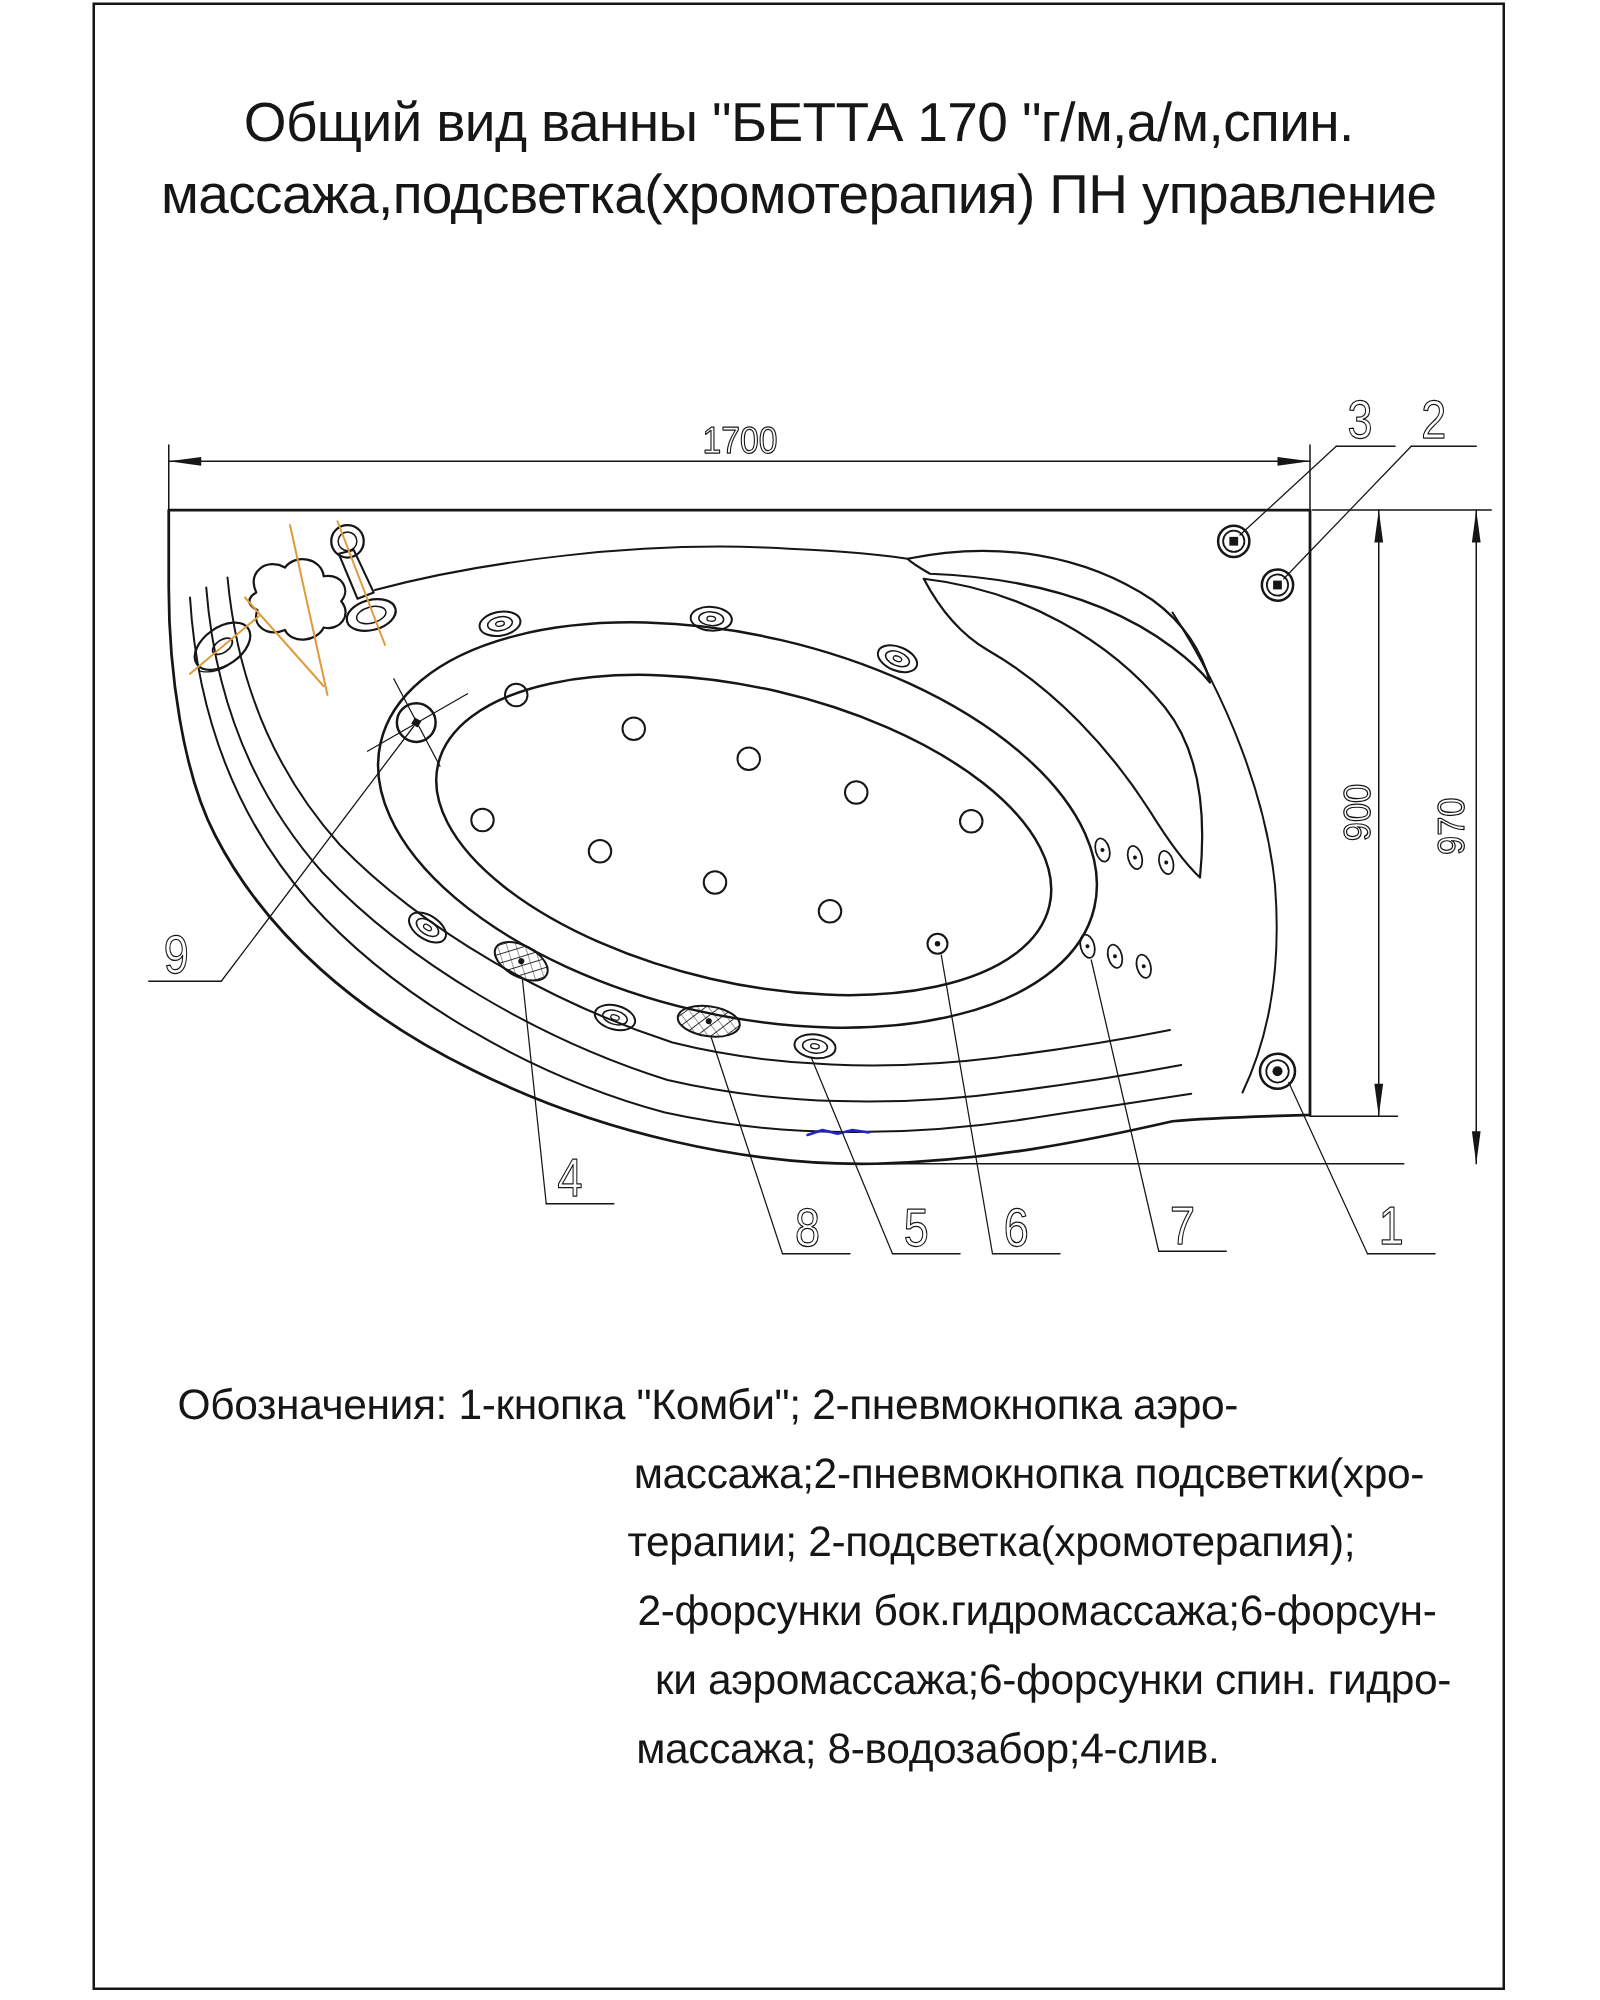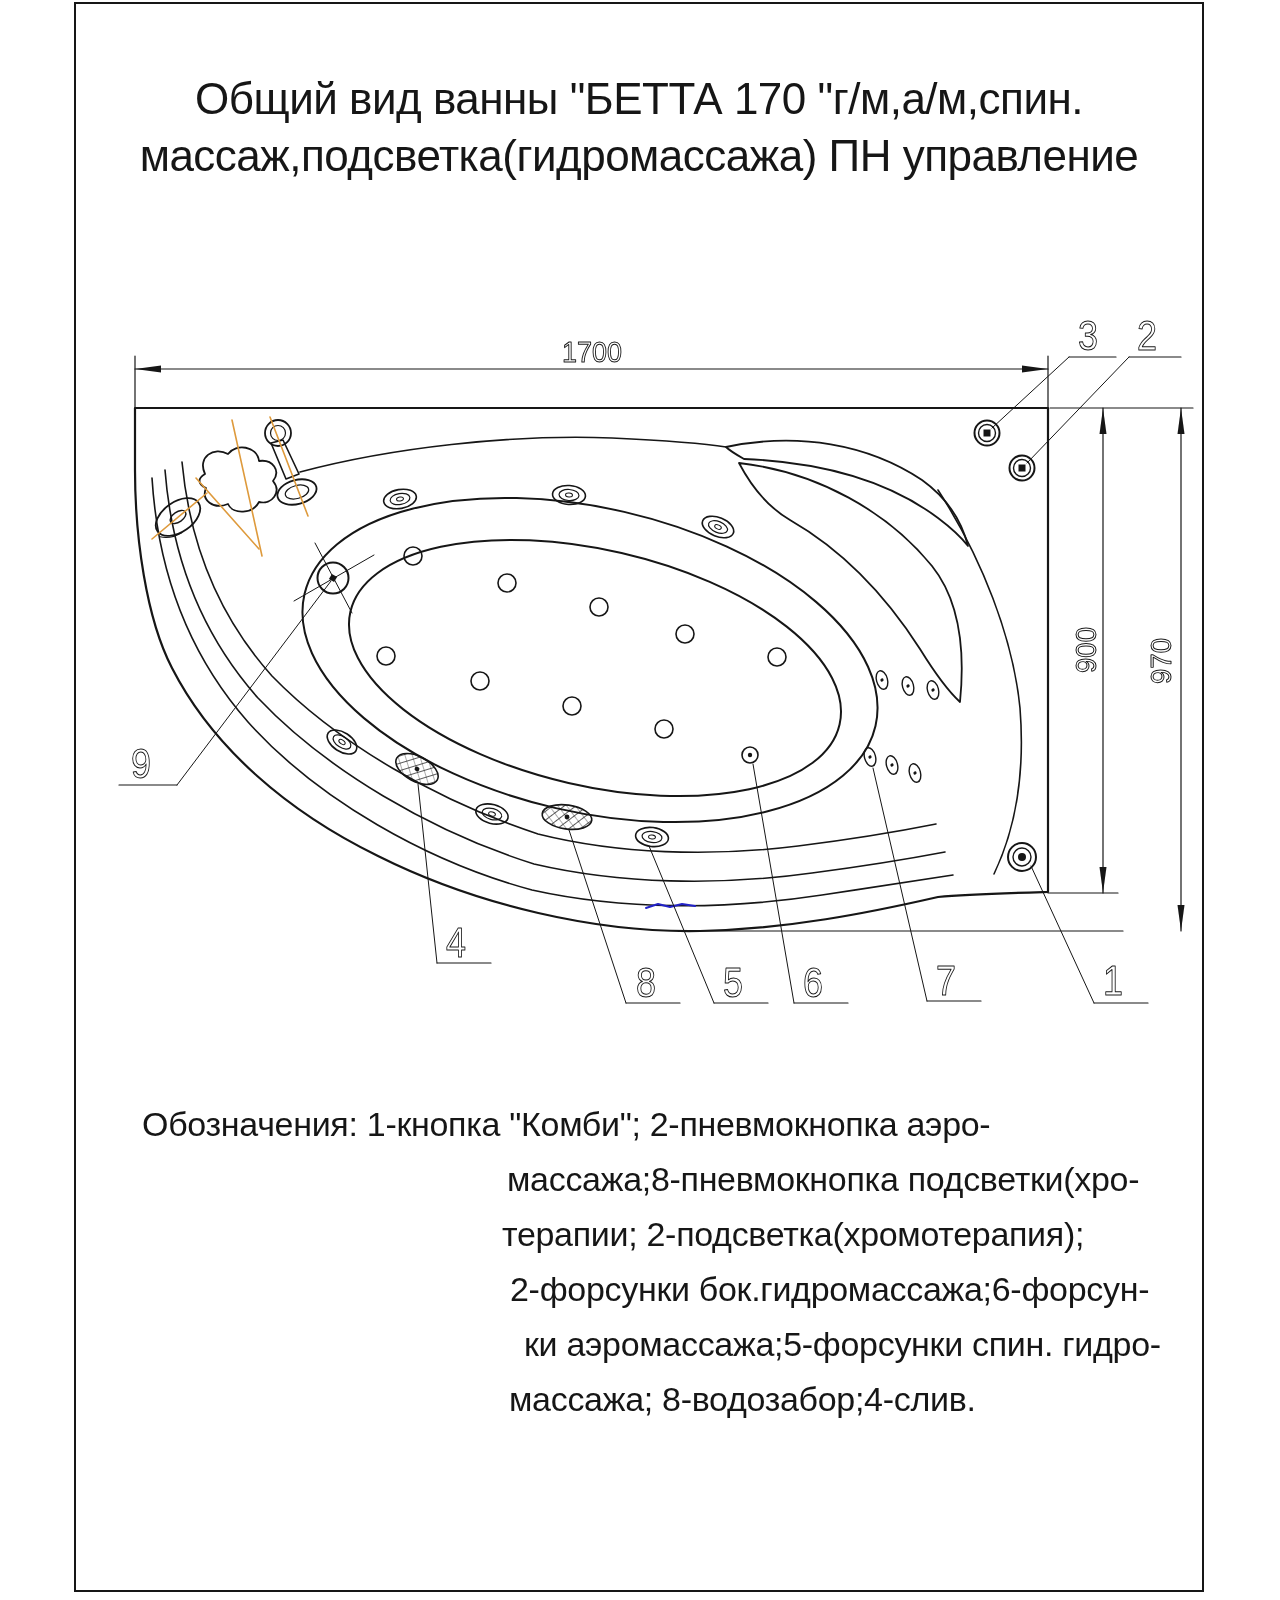--- a/index.html
+++ b/index.html
@@ -23,21 +23,21 @@
   .dimtxt{font-size:30px;}
   .callout{font-size:43px;}
 </style>
 </head>
 <body>
 
 <div id="page">
 
   <div id="title">
     <div>Общий вид ванны "БЕТТА 170 "г/м,а/м,спин.</div>
-    <div>массаж,подсветка(гидромассажа) ПН управление</div>
+    <div>массажа,подсветка(хромотерапия) ПН управление</div>
   </div>
 
   <svg id="drawing-svg" viewBox="0 0 1280 1600">
     <defs>
       <pattern id="xh" width="7" height="7" patternUnits="userSpaceOnUse" patternTransform="rotate(45)">
         <path d="M0,0 H7 M3.5,0 V7" stroke="#161616" stroke-width="0.7"></path>
       </pattern>
     </defs>
 
     <rect x="75" y="3" width="1128" height="1588" fill="none" stroke="#161616" stroke-width="2"></rect>
@@ -275,20 +275,20 @@
       <g>
         <line class="w12" x1="1094" y1="1003" x2="1148" y2="1003"></line>
         <line class="w10" x1="1094" y1="1003" x2="1031" y2="866"></line>
         <text class="callout" x="1103" y="995" textLength="20" lengthAdjust="spacingAndGlyphs">1</text>
       </g>
     </g>
   </svg>
 
   <div id="legend">
     <div>Обозначения: 1-кнопка "Комби"; 2-пневмокнопка аэро-</div>
-    <div class="lg2">массажа;8-пневмокнопка подсветки(хро-</div>
+    <div class="lg2">массажа;2-пневмокнопка подсветки(хро-</div>
     <div class="lg3">терапии; 2-подсветка(хромотерапия);</div>
     <div class="lg4">2-форсунки бок.гидромассажа;6-форсун-</div>
-    <div class="lg5">ки аэромассажа;5-форсунки спин. гидро-</div>
+    <div class="lg5">ки аэромассажа;6-форсунки спин. гидро-</div>
     <div class="lg6">массажа; 8-водозабор;4-слив.</div>
   </div>
 
 </div>
 
 </body></html>

